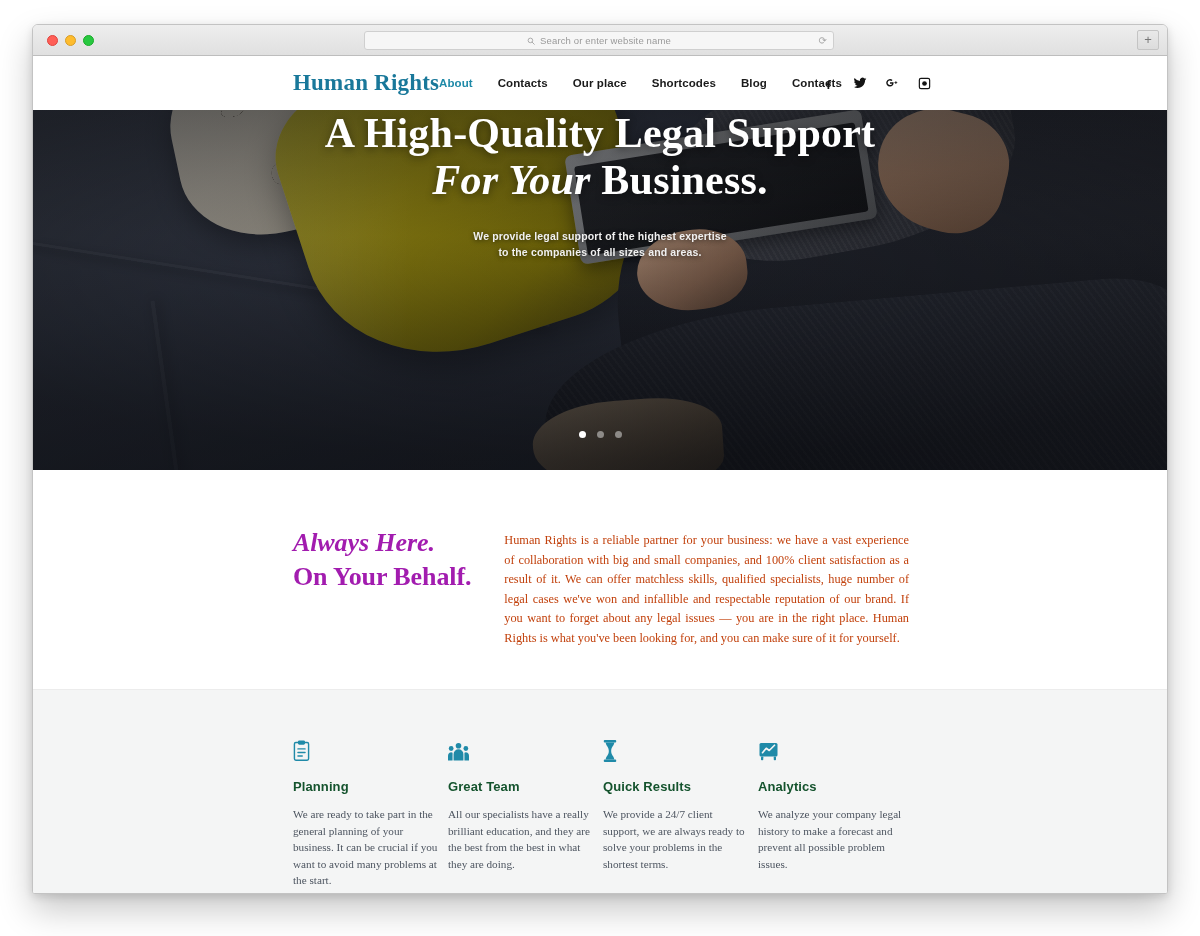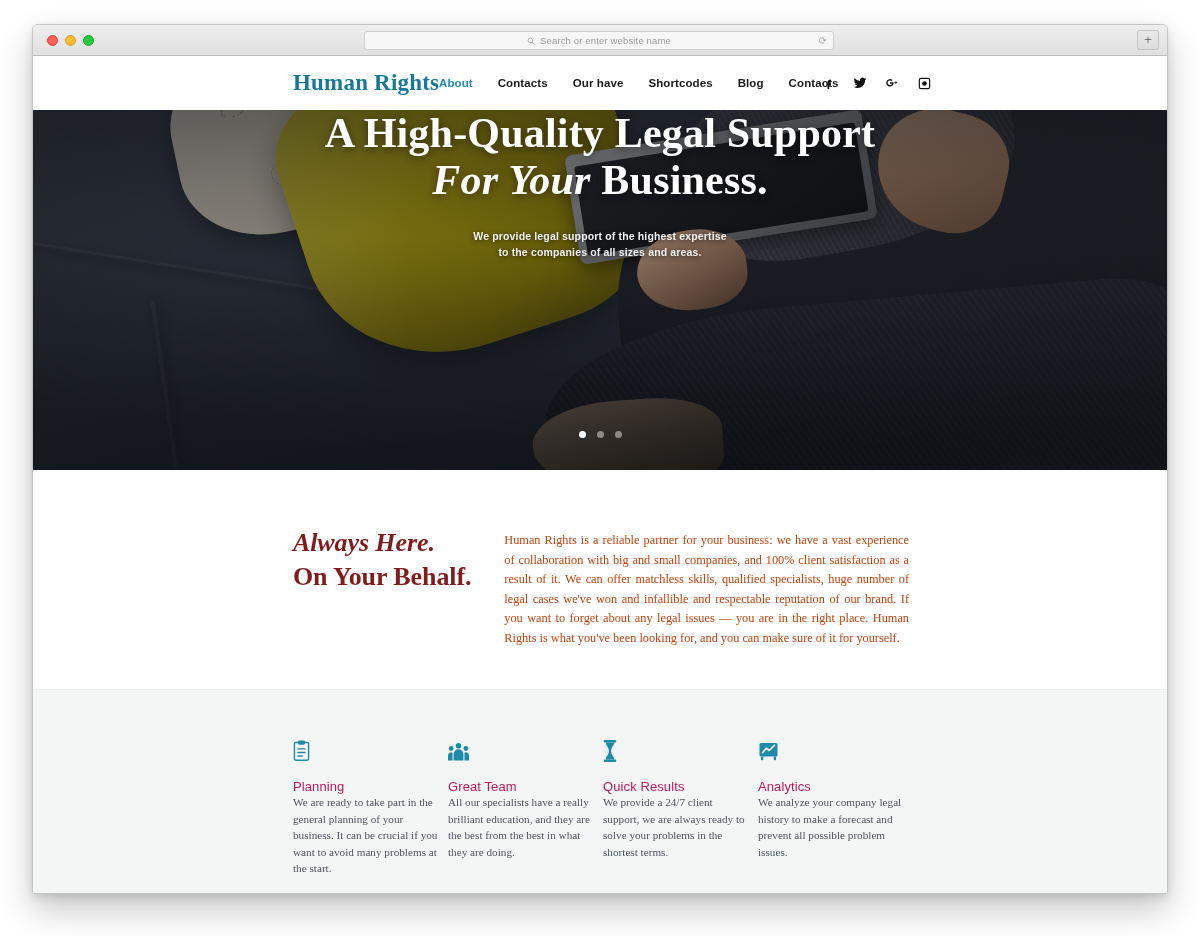--- a/index.html
+++ b/index.html
@@ -268,21 +268,21 @@
   #about-inner{
     position:absolute; left:260px; top:56px;
     width:616px;
     display:flex; gap:0;
   }
   #about-heading{
     width:212px;
     font-family:"Liberation Serif", serif;
     font-size:26px;
     line-height:34px;
-    color:#7f1d1d;
+    color:#a21caf;
     letter-spacing:-.1px;
   }
   #about-heading .line-ital{ font-style:italic; font-weight:bold; display:block; }
   #about-heading .line-bold{ font-weight:bold; display:block; }
   #about-text{
     width:406px;
     font-family:"Liberation Serif", serif;
     font-size:12.3px;
     line-height:19.5px;
     color:#c2410c;
@@ -303,22 +303,22 @@
     display:flex;
   }
   .feature{ width:155px; padding-right:10px; }
   .feature .ficon{
     height:24px; margin-bottom:17px;
     color:#1f8aa8;
     display:flex; align-items:flex-end;
   }
   .feature .ficon svg{ display:block; }
   .feature h3{
-    font-size:13px; font-weight:normal;
-    color:#be185d; 
+    font-size:13px; font-weight:bold;
+    color:#14532d; margin-bottom:12px;
     letter-spacing:.1px;
   }
   .feature p{
     font-family:"Liberation Serif", serif;
     font-size:11.2px; line-height:16.5px;
     color:#4d5560;
   }
 </style>
 </head>
 <body>
@@ -347,21 +347,21 @@
   </div>
 
   <div id="viewport">
 
     <header id="site-header">
       <div id="logo">Human Rights</div>
 
       <nav id="main-nav">
         <a class="active" href="#">About</a>
         <a href="#">Contacts</a>
-        <a href="#">Our have</a>
+        <a href="#">Our place</a>
         <a href="#">Shortcodes</a>
         <a href="#">Blog</a>
         <a href="#">Contacts</a>
       </nav>
 
       <div id="social">
         <span class="soc">
           <svg width="13" height="13" viewBox="0 0 24 24" fill="#141414">
               <path d="M14.6 8.3h2.2V5.4h-2.6c-2.6 0-4 1.6-4 4v2.2H8v3h2.2V22h3.2v-7.4h2.3l.4-3h-2.7V9.7c0-.9.3-1.4 1.2-1.4z"></path>
             </svg>

